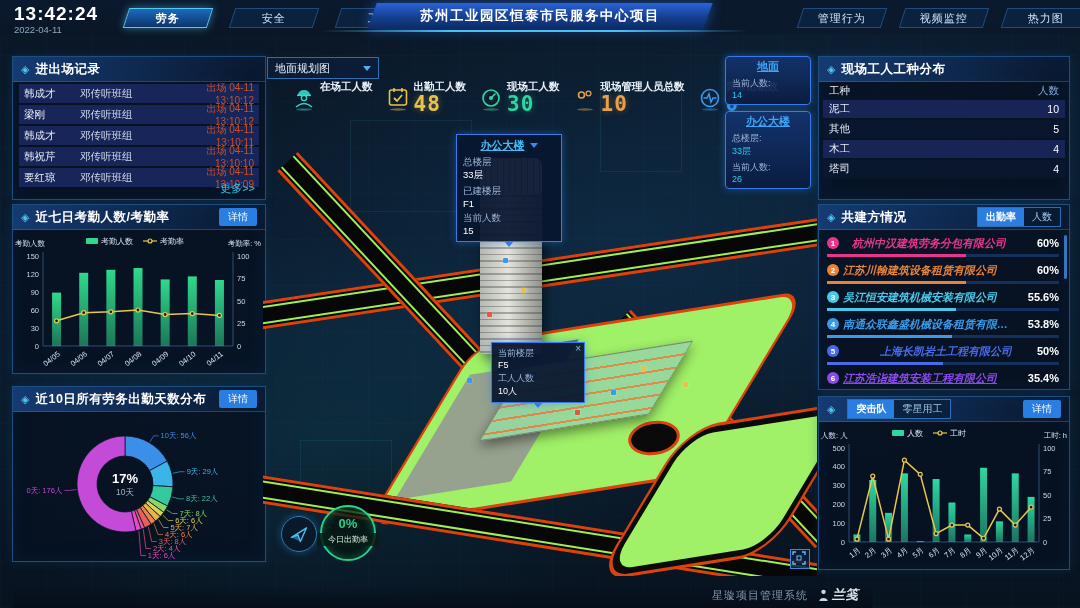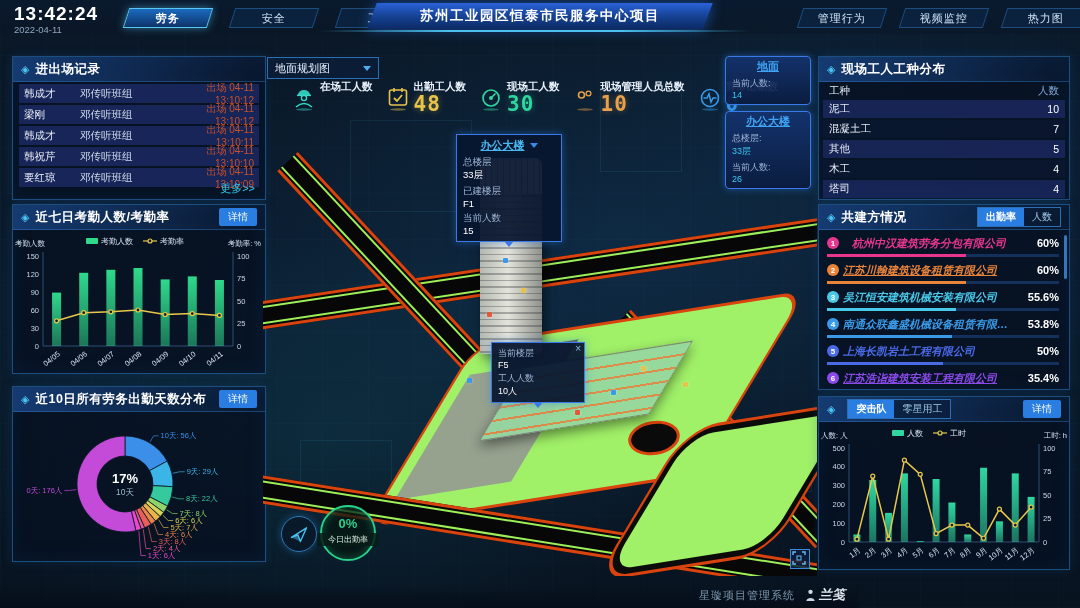--- a/index.html
+++ b/index.html
@@ -170,21 +170,21 @@
     border-radius:50%;background:rgba(8,22,40,.6);box-shadow:0 0 8px rgba(50,140,220,.4);
     display:flex;align-items:center;justify-content:center;cursor:pointer;z-index:30;}
   #gauge{position:absolute;left:320px;top:505px;width:52px;height:52px;border-radius:50%;
     border:2px solid #28d08a;background:rgba(6,20,16,.75);box-shadow:inset 0 0 10px rgba(40,208,138,.35);
     z-index:30;text-align:center;}
   #gauge .gv{display:block;margin-top:9px;font-size:13px;font-weight:bold;color:#28d08a;}
   #gauge .gl{display:block;font-size:8px;color:#dceee6;background:rgba(8,28,22,.85);margin:2px -5px 0;padding:1px 0;}
   #fs-btn{position:absolute;left:790px;top:549px;width:18px;height:18px;border:1px solid #3a8ad8;
     background:rgba(10,30,60,.85);cursor:pointer;z-index:30;}
 
-  #footer{position:absolute;left:0;bottom:0;width:859px;height:22px;
+  #footer{position:absolute;left:13px;bottom:0;width:859px;height:22px;
     background:linear-gradient(180deg,transparent,rgba(5,13,24,.95));}
   #footer .wrap{position:absolute;right:14px;bottom:4px;display:flex;align-items:center;gap:10px;}
   #footer .sys{font-size:11px;color:#7e96ad;letter-spacing:1px;}
   #footer .logo{display:flex;align-items:center;gap:3px;font-size:13px;font-weight:bold;
     font-style:italic;color:#dfe8f0;}
 </style>
 </head>
 <body>
 
 <div id="app">
@@ -544,24 +544,20 @@
     <div class="trade-head">
       <span class="tr-name">工种</span>
       <span class="tr-val">人数</span>
     </div>
     <div id="trade-rows">
         <div class="trade-row">
           <span class="tr-name">泥工</span>
           <span class="tr-val">10</span>
         </div>
         <div class="trade-row">
-          <span class="tr-name">混凝土工</span>
-          <span class="tr-val">7</span>
-        </div>
-        <div class="trade-row">
           <span class="tr-name">其他</span>
           <span class="tr-val">5</span>
         </div>
         <div class="trade-row">
           <span class="tr-name">木工</span>
           <span class="tr-val">4</span>
         </div>
         <div class="trade-row">
           <span class="tr-name">塔司</span>
           <span class="tr-val">4</span>
@@ -585,21 +581,21 @@
             <span class="pi-name" style="color: rgb(232, 54, 143); margin-left: 9px;">杭州中汉建筑劳务分包有限公司</span>
             <span class="pi-pct">60%</span>
           </div>
           <div class="pi-track">
             <div class="pi-fill" style="width: 60%; background: rgb(232, 54, 143);"></div>
           </div>
         </div>
         <div class="partner-item">
           <div class="pi-top">
             <span class="pi-badge" style="background: rgb(232, 131, 58);">2</span>
-            <span class="pi-name" style="color: rgb(232, 131, 58); text-decoration: underline;">江苏川翰建筑设备租赁有限公司</span>
+            <span class="pi-name" style="color: rgb(232, 131, 58);">江苏川翰建筑设备租赁有限公司</span>
             <span class="pi-pct">60%</span>
           </div>
           <div class="pi-track">
             <div class="pi-fill" style="width: 60%; background: rgb(232, 131, 58);"></div>
           </div>
         </div>
         <div class="partner-item">
           <div class="pi-top">
             <span class="pi-badge" style="background: rgb(74, 200, 232);">3</span>
             <span class="pi-name" style="color: rgb(74, 200, 232);">吴江恒安建筑机械安装有限公司</span>
@@ -615,21 +611,21 @@
             <span class="pi-name" style="color: rgb(58, 154, 232);">南通众联鑫盛机械设备租赁有限公司</span>
             <span class="pi-pct">53.8%</span>
           </div>
           <div class="pi-track">
             <div class="pi-fill" style="width: 53.8%; background: rgb(58, 154, 232);"></div>
           </div>
         </div>
         <div class="partner-item">
           <div class="pi-top">
             <span class="pi-badge" style="background: rgb(74, 106, 232);">5</span>
-            <span class="pi-name" style="color: rgb(74, 106, 232);">上海长凯岩土工程有限公司</span>
+            <span class="pi-name" style="color: rgb(74, 106, 232); margin-left: 37px;">上海长凯岩土工程有限公司</span>
             <span class="pi-pct">50%</span>
           </div>
           <div class="pi-track">
             <div class="pi-fill" style="width: 50%; background: rgb(74, 106, 232);"></div>
           </div>
         </div>
         <div class="partner-item">
           <div class="pi-top">
             <span class="pi-badge" style="background: rgb(138, 74, 232);">6</span>
             <span class="pi-name" style="color: rgb(138, 74, 232); text-decoration: underline;">江苏浩诣建筑安装工程有限公司</span>

